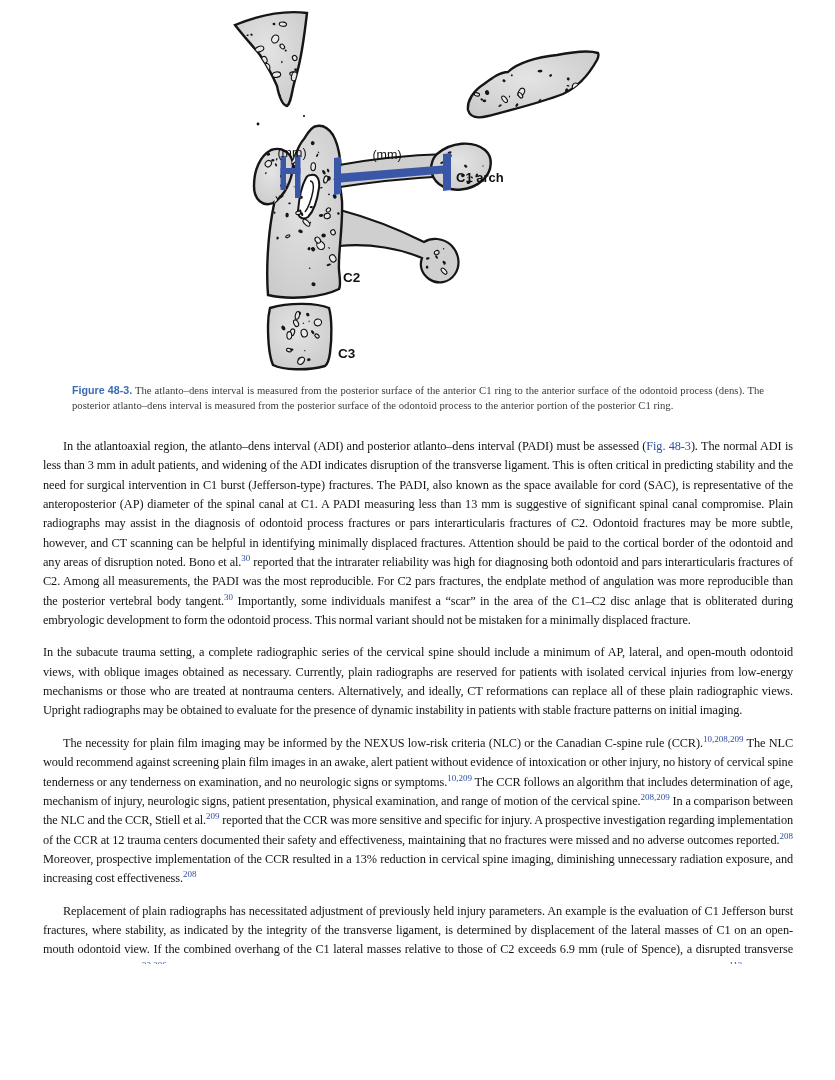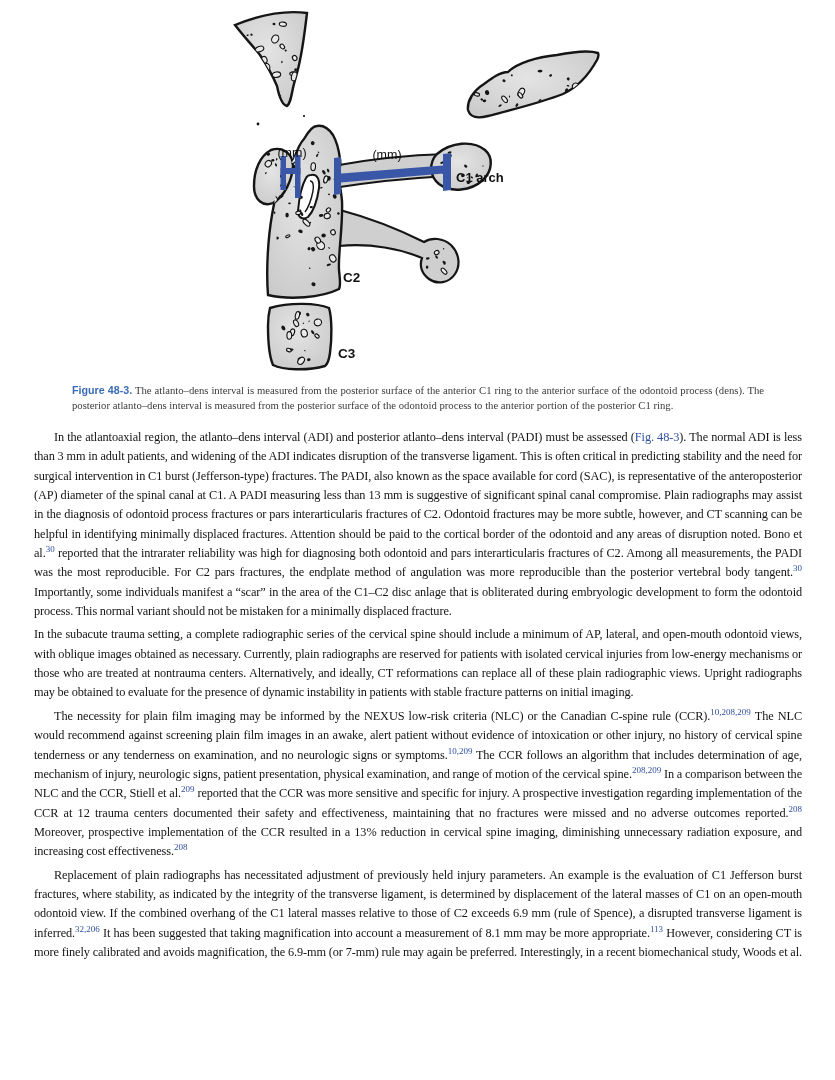--- a/index.html
+++ b/index.html
@@ -22,21 +22,21 @@
 
   
   .caption{position:absolute;left:72px;top:383px;width:692px;
            font-size:10.7px;line-height:15px;color:#3b3b3b;text-align:justify;}
   .caption .cap-label{font-family:"Liberation Sans", sans-serif;font-weight:bold;color:var(--caption-label);}
 
   
   .article{position:absolute;left:30px;top:424px;width:776px;height:574px;overflow:hidden;
            font-size:12.3px;line-height:19.35px;text-align:justify;
            letter-spacing:-0.1px;word-spacing:-0.3px;}
-  .article p{margin:4px;}
+  .article p{margin:13px;}
   .article p.indent{text-indent:20px;}
   .article h2{font-family:"Liberation Sans", sans-serif;font-weight:bold;font-size:13.5px;
               color:var(--heading);margin:13px 0 7px 0;letter-spacing:0;}
   sup.ref{color:var(--link);font-size:9px;line-height:0;vertical-align:super;letter-spacing:0;}
   .figlink{color:var(--link);}
 
   
   .logo-svg{position:absolute;left:58px;top:1004px;}
   .footer-text{position:absolute;top:1008px;right:70px;width:334px;text-align:center;}
   .persian{font-family:Liberation Serif, serif;font-weight:bold;font-size:19px;

